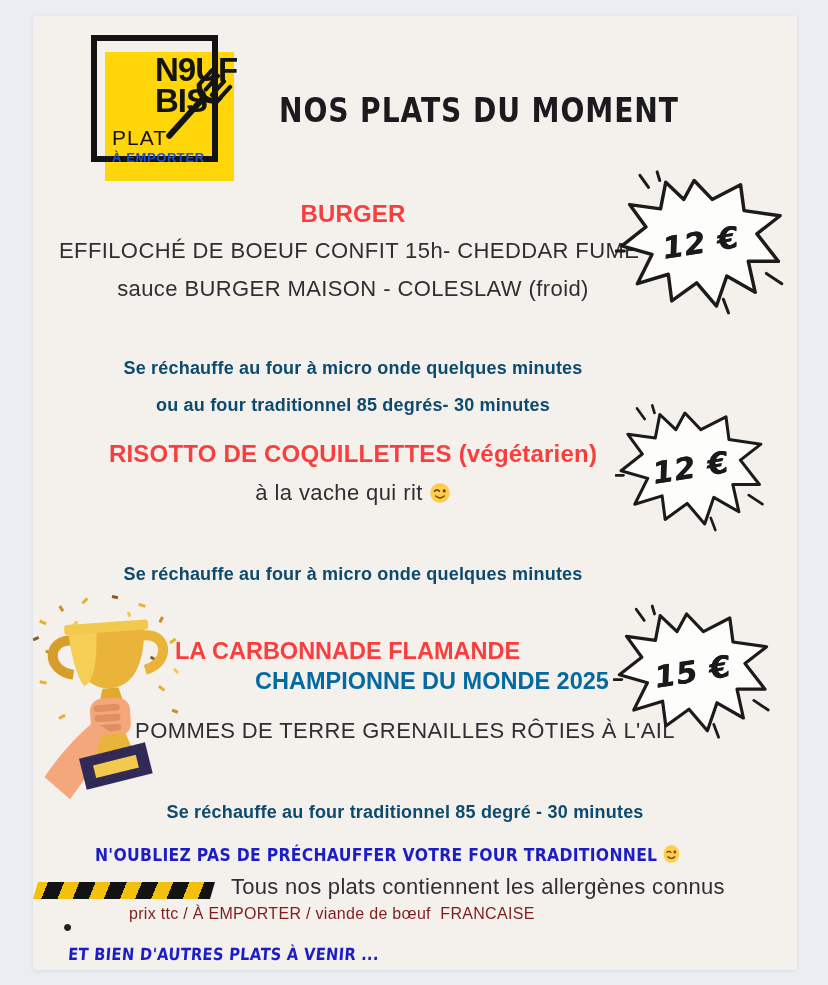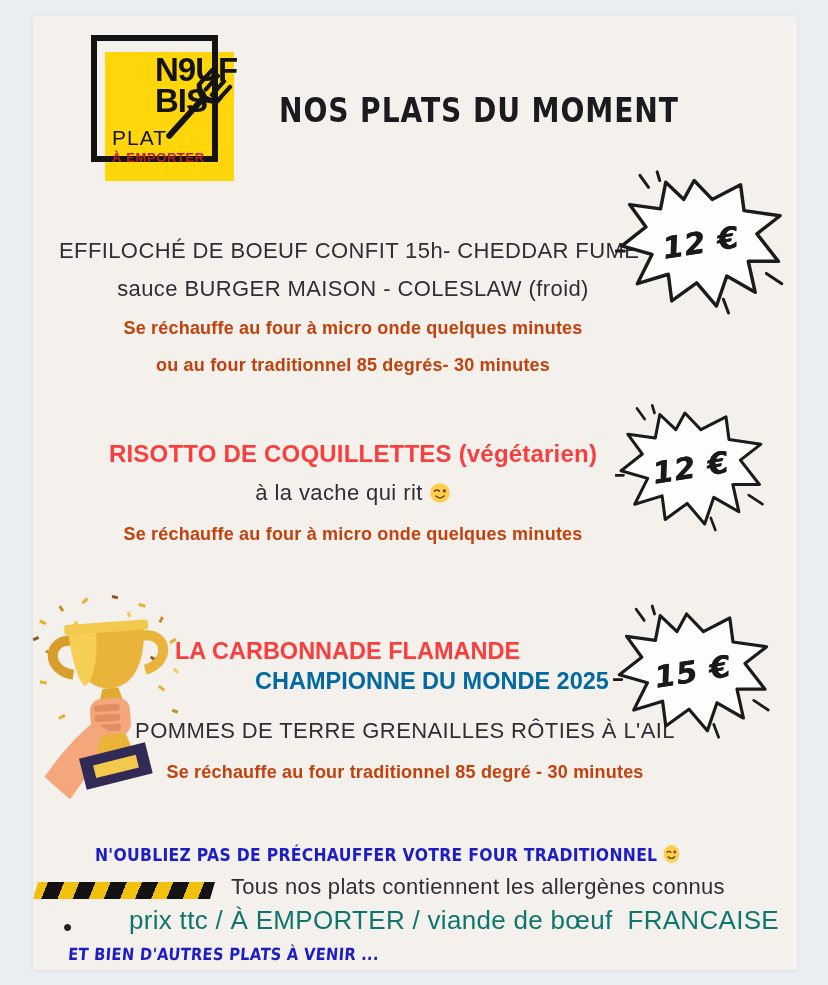--- a/index.html
+++ b/index.html
@@ -9,33 +9,33 @@
   .paper { position:absolute; left:33px; top:16px; width:764px; height:954px;
            background:#f4f0ec; border-radius:2px; box-shadow:0 1px 4px rgba(0,0,0,.07); }
 
   
   .logo-yellow { position:absolute; left:72px; top:36px; width:129px; height:129px; background:#ffd60a; }
   .logo-frame  { position:absolute; left:58px; top:19px; width:127px; height:127px; border:6px solid #131313; }
   .logo-name { position:absolute; left:82px; top:38px; font-size:33px; font-weight:800; line-height:.95;
                color:#131313; letter-spacing:-1px;margin-left:40px; }
   .logo-fork { position:absolute; left:142px; top:50px; width:38px; height:84px; transform:rotate(42deg); }
   .logo-plat { position:absolute; left:79px; top:110px; font-size:21px; font-weight:400; letter-spacing:1px; color:#131313; }
-  .logo-emporter { position:absolute; left:79px; top:134px; font-size:13px; font-weight:700; letter-spacing:.6px; color:#b91c1c; }
+  .logo-emporter { position:absolute; left:79px; top:134px; font-size:13px; font-weight:700; letter-spacing:.6px; color:#1d4ed8; }
 
   
   .title { position:absolute; left:246px; top:74px; font-family:"DejaVu Sans", sans-serif;
            font-size:32px; font-weight:900; letter-spacing:1px; color:#1b1b1f;
            transform:scaleX(.88) scaleY(1.08); transform-origin:left top; white-space:nowrap; }
 
   
   .center-line { position:absolute; left:10px; width:620px; text-align:center; white-space:nowrap; }
   .center-line2 { position:absolute; left:92px; width:560px; text-align:center; white-space:nowrap; }
   .dish-name { font-size:24px; font-weight:800; color:#fa3e3e; letter-spacing:.2px; }
   .desc { font-size:22px; color:#2f2e33; letter-spacing:.4px; }
-  .note { font-size:18px; font-weight:700; color:#c2410c; letter-spacing:.2px; }
+  .note { font-size:18px; font-weight:700; color:#0c4a6e; letter-spacing:.2px;margin-top:40px; }
 
   
   .carb1 { position:absolute; left:142px; top:622px; font-size:23.5px; font-weight:800; color:#fa3e3e; white-space:nowrap; }
   .carb2 { position:absolute; left:222px; top:652px; font-size:23.5px; font-weight:800; color:#0369a1; white-space:nowrap; }
 
   
   .badge { position:absolute; }
   .badge svg { position:absolute; inset:0; width:100%; height:100%; }
   .burst-shape { fill:#fdfdfc; stroke:#1b1b1b; stroke-width:4; stroke-linejoin:round; }
   .burst-dash { stroke:#1b1b1b; stroke-width:3.5; stroke-linecap:round; }
@@ -52,21 +52,21 @@
 
   
   .blue-note { position:absolute; left:62px; top:828px; font-family:"DejaVu Sans", sans-serif;
                font-size:17px; font-weight:800; color:#1d1dc6; letter-spacing:.3px;
                transform:scaleX(.92) scaleY(1.05); transform-origin:left top; white-space:nowrap; }
   .hazard-tape { position:absolute; left:0px; top:866px; width:182px; height:17px;
                  background:repeating-linear-gradient(112deg,#f2c10e 0 14px,#131313 14px 29px);
                  clip-path:polygon(5px 0,100% 0,calc(100% - 5px) 100%,0 100%); }
   .allergen { position:absolute; left:198px; top:858px; font-size:22px; color:#2f2e33; letter-spacing:.3px; white-space:nowrap;text-align:center; }
   .bullet-dot { position:absolute; left:30px; top:906px; font-size:26px; line-height:10px; color:#222; }
-  .pricing { position:absolute; left:96px; top:889px; font-size:26px; color:#0f766e; letter-spacing:.3px; white-space:pre; }
+  .pricing { position:absolute; left:96px; top:889px; font-size:16px; color:#7f1d1d; letter-spacing:.3px; white-space:pre; }
   .coming { position:absolute; left:36px; top:928px; font-family:"DejaVu Sans", sans-serif;
             font-size:16px; font-weight:800; color:#1d1dc6; letter-spacing:.3px;
             transform:scaleX(.92) scaleY(1.05) skewX(-5deg); transform-origin:left top; white-space:nowrap; }
 
   .wink { width:22px; height:22px; vertical-align:-4px; margin-left:6px; display:inline-block; }
   .wink-sm { width:19px; height:19px; vertical-align:-3px; margin-left:6px; display:inline-block; }
 </style>
 </head>
 <body>
 
@@ -86,20 +86,21 @@
       <rect x="31.4" y="0" width="4.5" height="22" rx="2"></rect>
       <path d="M5,16 Q20,36 36,16 L36,24 Q20,42 5,24 Z"></path>
       <rect x="17" y="30" width="6.5" height="58" rx="3.2"></rect>
     </g>
   </svg>
   <div class="logo-plat">PLAT</div>
   <div class="logo-emporter">À EMPORTER</div>
 
   <div class="title">NOS PLATS DU MOMENT</div>
 
+  <div class="center-line dish-name" style="top:184px">BURGER</div>
   <div class="center-line desc" style="top:222px">EFFILOCHÉ DE BOEUF CONFIT 15h- CHEDDAR FUMÉ-</div>
   <div class="center-line desc" style="top:260px">sauce BURGER MAISON - COLESLAW (froid)</div>
   <div class="center-line note" style="top:302px">Se réchauffe au four à micro onde quelques minutes</div>
   <div class="center-line note" style="top:339px">ou au four traditionnel 85 degrés- 30 minutes</div>
 
   <div class="badge badge-1">
     <svg viewBox="0 0 200 170">
       <path class="burst-shape" d="M92,10 L113,32 L146,15 L150,45 L192,51 L165,72 L190,104 L155,104 L163,140 L130,121 L118,156 L95,129 L66,150 L62,119 L26,130 L43,96 L8,86 L36,64 L17,38 L53,43 L59,12 L80,32 Z"></path>
       <line class="burst-dash" x1="29" y1="4" x2="39" y2="18"></line>
       <line class="burst-dash" x1="49" y1="0" x2="52" y2="10"></line>

